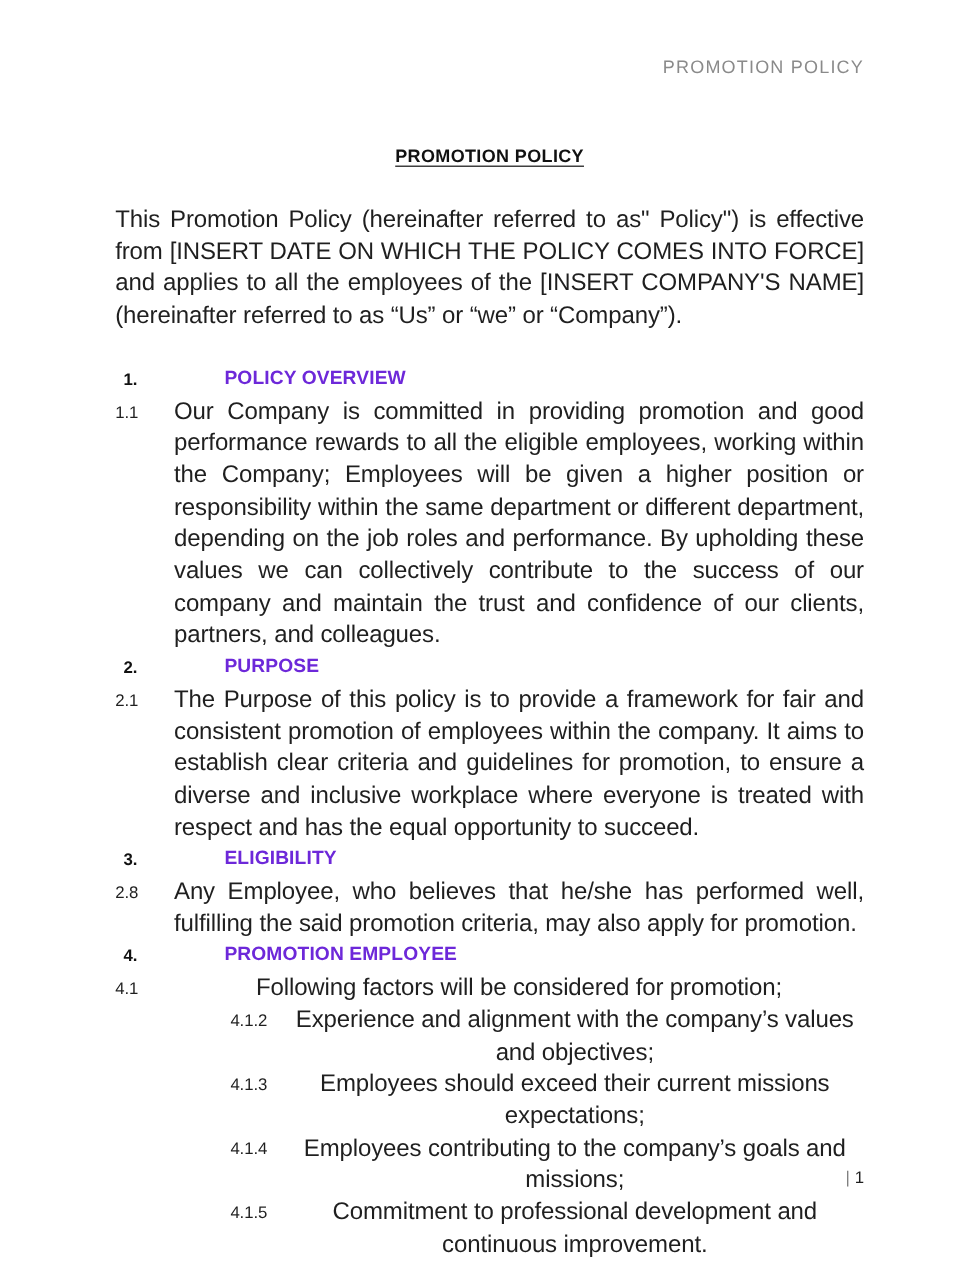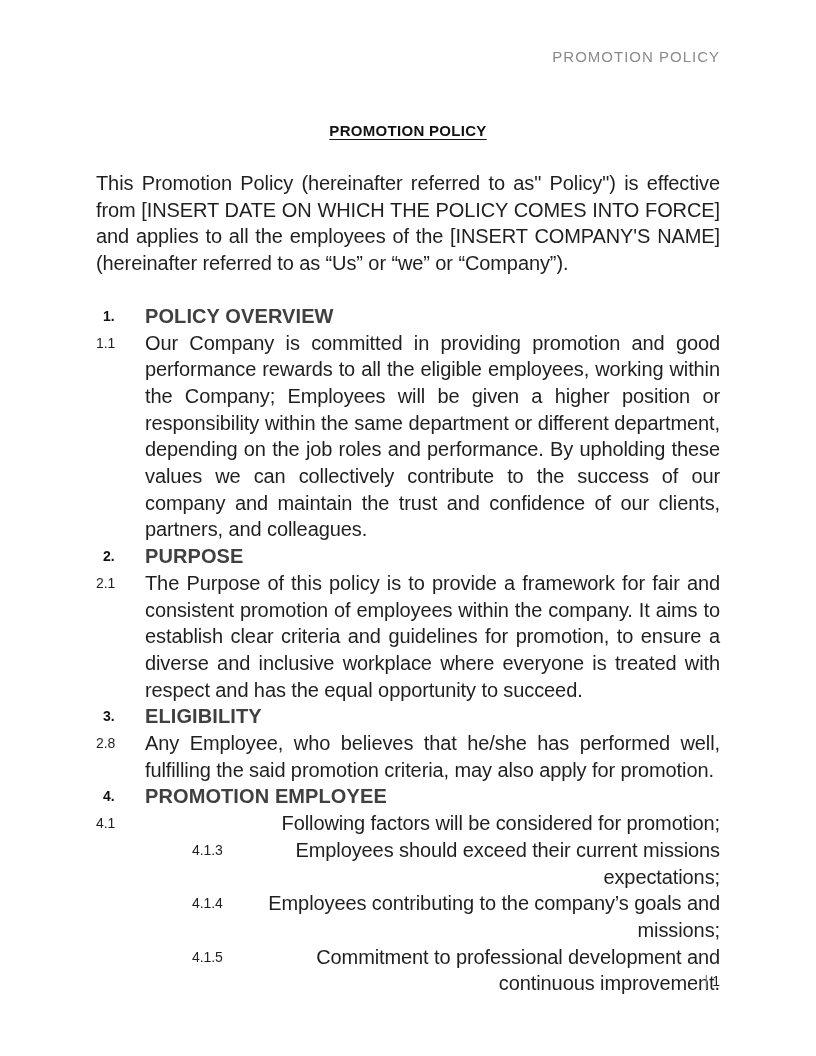--- a/index.html
+++ b/index.html
@@ -44,26 +44,27 @@
   .list { margin: 26px 96px 0 96px; }
 
   .row { display: flex; align-items: flex-start; }
   .num {
     flex: 0 0 49px;
     font-size: 14px; line-height: 26.7px; letter-spacing: -0.1px;
   }
   .hnum { padding-left: 7px; box-sizing: border-box; font-weight: 700; color: #111111; }
   .heading {
     flex: 1;
-    font-size: 20px; line-height: 26.7px;
+    font-size: 16px; line-height: 26.7px;
     font-weight: 700; letter-spacing: 0.1px;
-    color: #404040;
+    color: #6d28d9;
+    margin-left: 42px;
   }
   .txt { flex: 1; margin: 0; text-align: justify; }
-  .txt.no-just { text-align: right; }
+  .txt.no-just { text-align: center; }
 
   .sub-list { margin-left: 96px; }
   .sub-list .num { flex: 0 0 46px; }
 
   .page-footer {
     position: absolute;
     top: 971px; right: 96px;
     font-size: 14px; line-height: 20px;
     text-align: right;
     color: #1f1f1f;
@@ -116,20 +117,24 @@
       <span class="num hnum">4.</span>
       <span class="heading">PROMOTION EMPLOYEE</span>
     </div>
     <div class="row">
       <span class="num">4.1</span>
       <p class="txt body-text no-just">Following factors will be considered for promotion;</p>
     </div>
 
     <div class="sub-list">
       <div class="row">
+        <span class="num">4.1.2</span>
+        <p class="txt body-text no-just">Experience and alignment with the company’s values and objectives;</p>
+      </div>
+      <div class="row">
         <span class="num">4.1.3</span>
         <p class="txt body-text no-just">Employees should exceed their current missions expectations;</p>
       </div>
       <div class="row">
         <span class="num">4.1.4</span>
         <p class="txt body-text no-just">Employees contributing to the company’s goals and missions;</p>
       </div>
       <div class="row">
         <span class="num">4.1.5</span>
         <p class="txt body-text no-just">Commitment to professional development and continuous improvement.</p>

